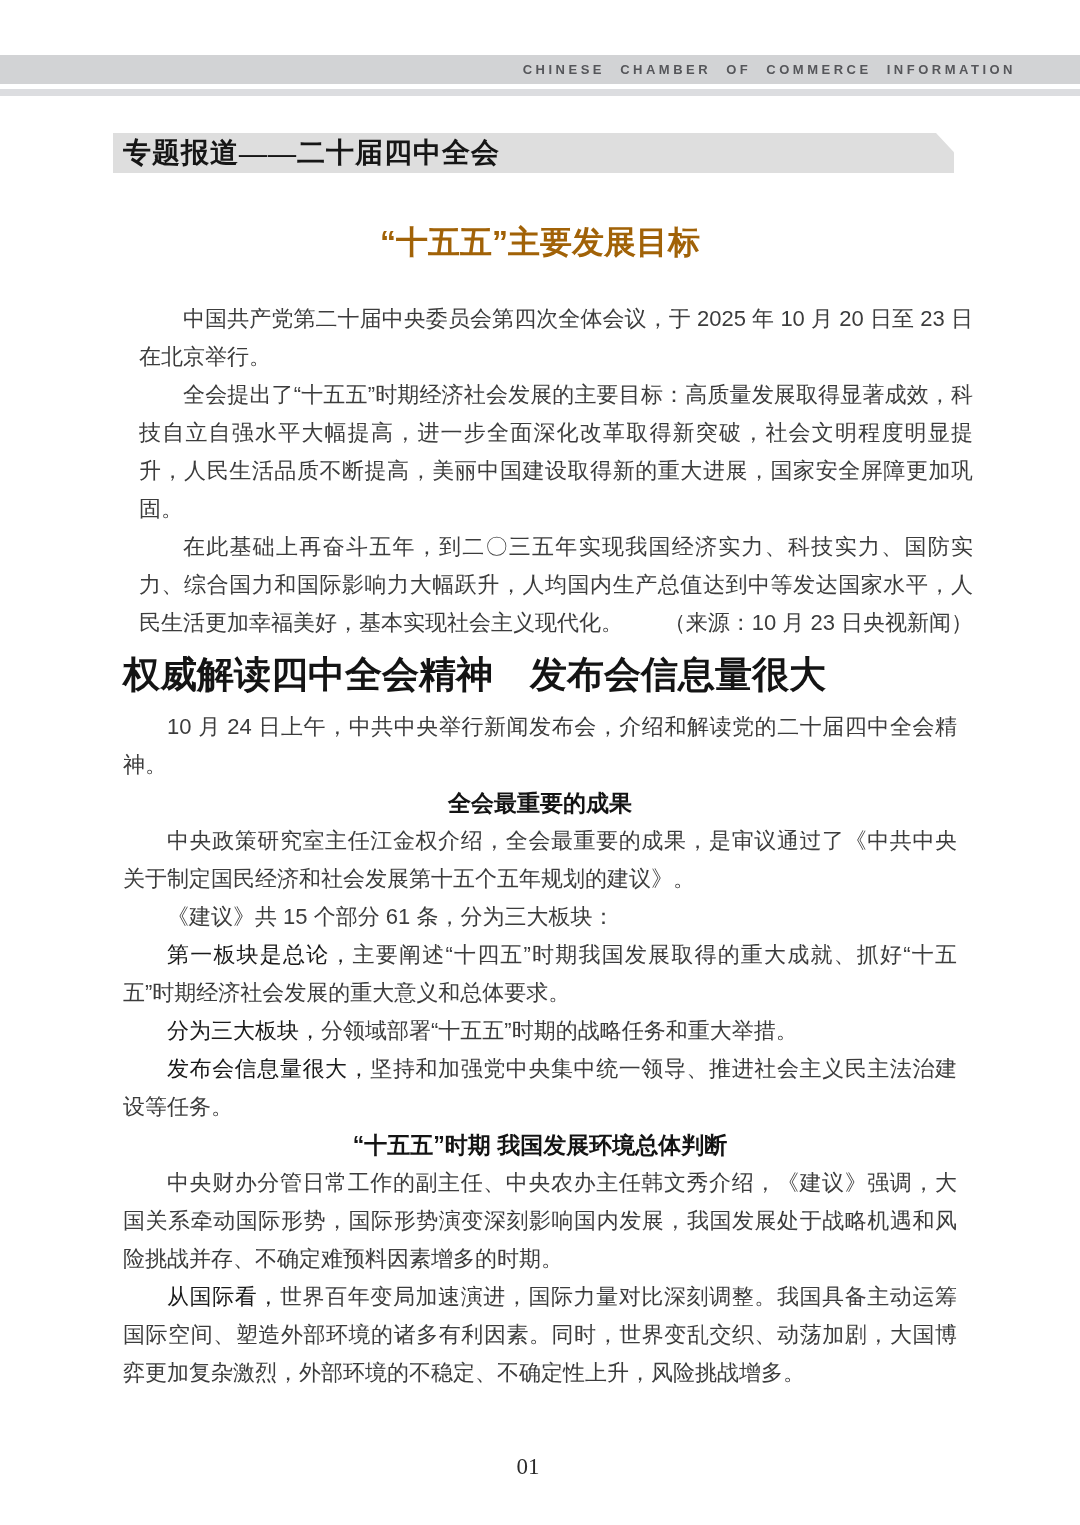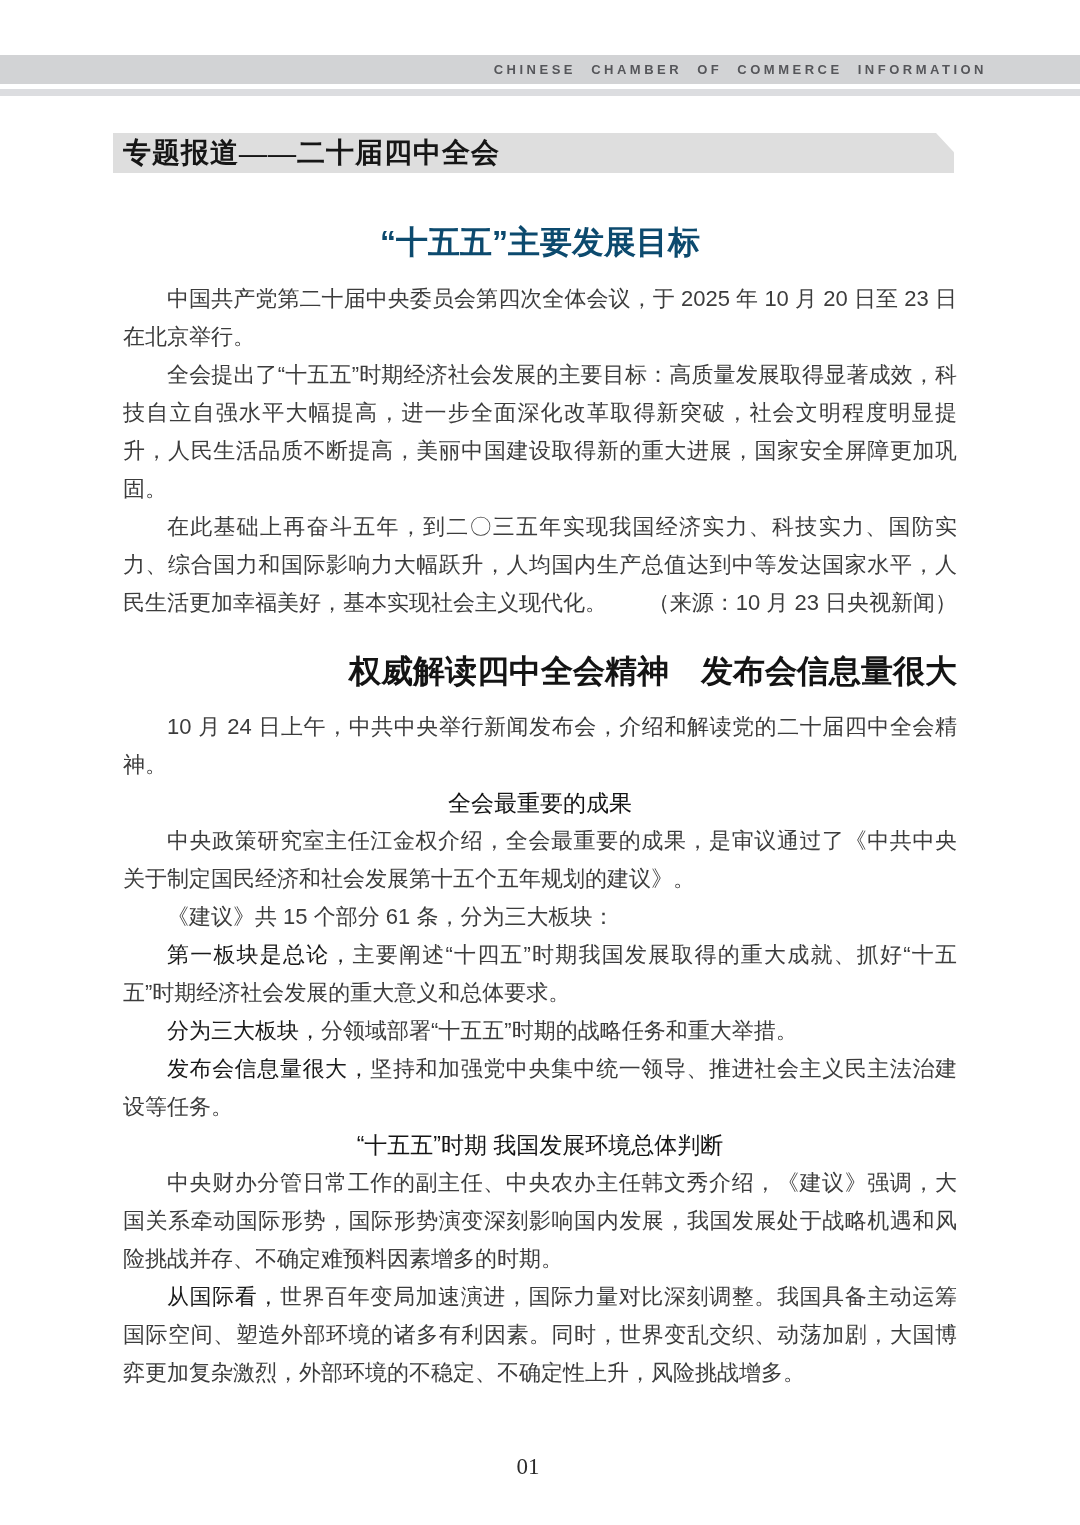--- a/index.html
+++ b/index.html
@@ -4,54 +4,54 @@
 <style>
   html, body { margin:0; padding:0; background:#ffffff; }
   .page {
     position:relative; width:1080px; height:1525px; background:#ffffff;
     overflow:hidden;
     font-family:"Liberation Sans","DejaVu Sans",sans-serif;
   }
   
   .band { position:absolute; top:55px; left:0; width:1080px; height:29px; background:#d2d3d5; }
   .band-text {
-    height:29px; line-height:30px; text-align:right; padding-right:93px;
+    height:29px; line-height:30px; text-align:right; padding-right:64px;
     font-size:13px; font-weight:bold; letter-spacing:3.5px; word-spacing:8px;
     color:#55565a;
   }
   .strip { position:absolute; top:89px; left:0; width:1080px; height:7px; background:#dcdde0; }
   
   .section-bar {
     position:absolute; top:133px; left:113px; width:841px; height:40px;
     background:#dedede;
     clip-path: polygon(0 0, calc(100% - 18px) 0, 100% 48%, 100% 100%, 0 100%);
   }
   .section-bar-text {
     display:block; padding-left:10px; line-height:40px;
     font-family:"Liberation Serif","DejaVu Serif",serif;
     font-weight:600; font-size:28px; color:#161616; letter-spacing:1px;
   }
   .a1-title {
     position:absolute; top:221px; left:123px; width:834px; margin:0;
-    text-align:center; font-size:32px; font-weight:bold; color:#0c4a6e;
+    text-align:center; font-size:32px; font-weight:bold; color:#a16207;
   }
   .a2-title {
     position:absolute; top:650px; left:123px; width:834px; margin:0;
-    text-align:right; font-size:32px; font-weight:bold; color:#141414;
+    text-align:left; font-size:37px; font-weight:bold; color:#141414;
   }
   .bodytext {
     position:absolute; left:123px; width:834px;
     font-size:22px; line-height:38px; color:#3c3c3c;
   }
-  .a1-body { top:280px; }
+  .a1-body { top:300px;margin-left:16px; }
   .a2-body { top:708px; }
   .bodytext p { margin:0; text-indent:2em; text-align:justify; }
   .bodytext h3 {
     margin:0; text-indent:0; text-align:center;
-    font-size:23px; font-weight:normal; color:#141414; line-height:38px;
+    font-size:23px; font-weight:bold; color:#141414; line-height:38px;
   }
   .bodytext b { font-weight:normal; color:#1a1a1a; }
   .src { float:right; text-indent:0; }
   .pagenum {
     position:absolute; top:1454px; left:0; width:1056px; text-align:center;
     font-family:"Liberation Serif","DejaVu Serif",serif;
     font-size:23px; color:#2b2b2b;
   }
 </style>
 </head>

